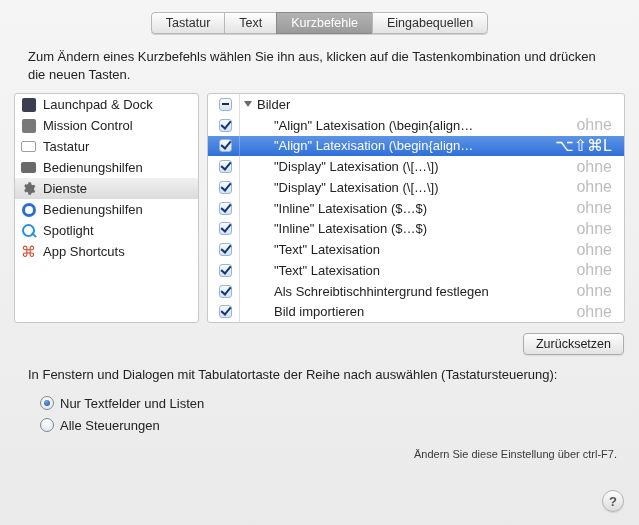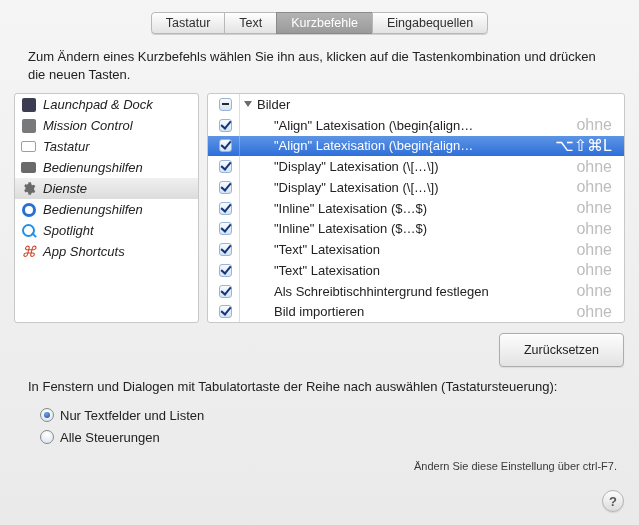--- a/index.html
+++ b/index.html
@@ -65,21 +65,20 @@
   }
   .listbox {
     background: #fff;
     border: 1px solid #c8c8c8;
     border-radius: 3px;
     overflow: hidden;
   }
   .sidebar {
     width: 185px;
     flex: 0 0 185px;
-    font-style: italic;
   }
   .sidebar .row {
     display: flex; align-items: center;
     height: 21px;
     padding: 0 6px;
     font-size: 13px;
     gap: 7px;
     cursor: default;
   }
   .sidebar .row.selected {
@@ -155,22 +154,22 @@
     transform: rotate(-50deg);
     margin-top: -3px;
   }
 
   
   .reset-row {
     display: flex; justify-content: flex-end;
     padding: 10px 15px 6px 0;
   }
   .aqua-btn {
-    height: 34px;
-    padding: 0 24px;
+    height: 22px;
+    padding: 0 12px;
     font-size: 12.5px;
     background: linear-gradient(#fdfdfd, #e3e3e3);
     border: 1px solid #adadad;
     border-radius: 4px;
     box-shadow: 0 1px 0 rgba(255,255,255,.7) inset, 0 1px 1px rgba(0,0,0,.08);
     display: inline-flex; align-items: center; justify-content: center;
     cursor: default;
   }
 
   

